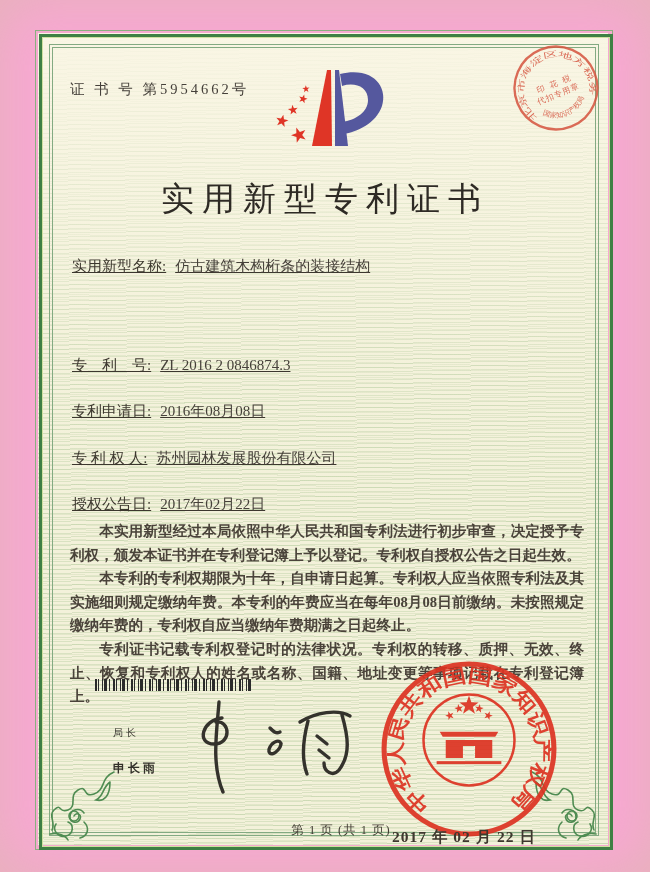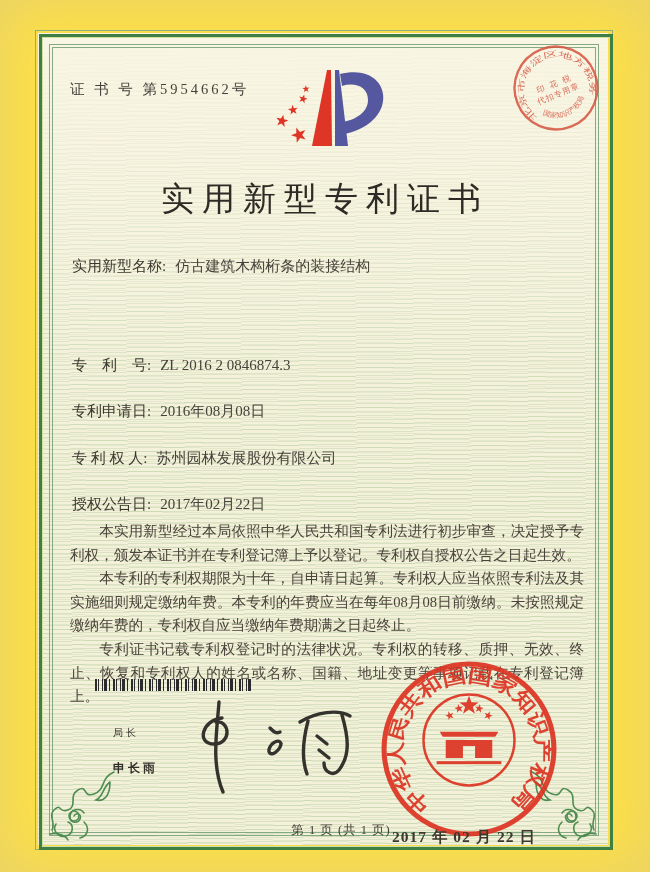--- a/index.html
+++ b/index.html
@@ -1,18 +1,18 @@
 <!DOCTYPE html>
 <html><head>
 <meta charset="utf-8">
 <style>
   html,body{margin:0;padding:0;background:#e8e4d4;}
   .page{
     position:relative;width:650px;height:872px;overflow:hidden;
-    background:#fde047;
+    background:#f9a8d4;
     box-shadow:inset 0 0 60px rgba(205,190,150,.45);
     font-family:"Liberation Serif","DejaVu Serif",serif;
   }
   
   .inner-bg{
     position:absolute;left:38px;top:33px;width:570px;height:812px;
     background:
       linear-gradient(180deg, rgba(250,246,229,.95) 0%, rgba(250,246,229,.55) 18%, rgba(250,246,229,.12) 40%, rgba(250,246,229,0) 60%),
       repeating-linear-gradient(179deg, rgba(140,180,120,.25) 0 1px, rgba(0,0,0,0) 1px 4px),
       repeating-linear-gradient(181.5deg, rgba(150,185,125,.18) 0 1px, rgba(0,0,0,0) 1px 5px),
@@ -22,23 +22,23 @@
   .frame-outer{position:absolute;left:35px;top:30px;width:576px;height:818px;border:1px solid #8ab07f;}
   .frame-band{position:absolute;left:39px;top:34px;width:568px;height:810px;border:3px solid #3e7f44;box-shadow:inset 0 0 0 1px #cfe0a0;}
   .frame-inner{position:absolute;left:52px;top:47px;width:542px;height:784px;border:1px solid #83aa82;outline:1px solid #83aa82;outline-offset:2px;}
   .corner-orn{position:absolute;width:74px;height:74px;}
   .corner-orn.bl{left:42px;top:768px;}
   .corner-orn.br{left:530px;top:768px;transform:scaleX(-1);}
   
   .cert-no{position:absolute;left:70px;top:80px;font-size:14.5px;letter-spacing:3px;color:#45403a;}
   .logo{position:absolute;left:256px;top:58px;width:138px;height:110px;}
   .title{position:absolute;left:0;top:177px;width:100%;text-align:center;font-size:33px;font-weight:normal;letter-spacing:8px;color:#2e2a25;}
-  .field{position:absolute;left:72px;font-size:15px;color:#3c372e;white-space:nowrap;}
+  .field{position:absolute;left:72px;font-size:15px;color:#3c372e;white-space:nowrap;text-decoration:underline;}
   .field .fvalue{margin-left:9px;color:#46413a;}
-  .body-text{position:absolute;left:70px;top:520px;width:514px;font-size:14.6px;line-height:23.6px;color:#4a433a;text-align:justify;}
+  .body-text{position:absolute;left:70px;top:520px;width:514px;font-size:14.6px;line-height:23.6px;color:#4a433a;text-align:justify;font-weight:bold;}
   .body-text p{margin:0;text-indent:2em;}
   .barcode{position:absolute;left:95px;top:679px;width:157px;height:12px;
     background:repeating-linear-gradient(90deg,#2b2b2b 0 2px,rgba(0,0,0,0) 2px 3px,#2b2b2b 3px 4px,rgba(0,0,0,0) 4px 7px,#2b2b2b 7px 8px,rgba(0,0,0,0) 8px 9px,#2b2b2b 9px 12px,rgba(0,0,0,0) 12px 14px,#2b2b2b 14px 15px,rgba(0,0,0,0) 15px 18px);}
   .comm-title{position:absolute;left:113px;top:726px;font-size:10px;letter-spacing:3px;color:#33302a;}
   .comm-name{position:absolute;left:113px;top:760px;font-size:12px;letter-spacing:3px;color:#33302a;font-weight:bold;}
   .signature{position:absolute;left:178px;top:692px;width:182px;height:106px;}
   .seal{position:absolute;left:379px;top:659px;width:180px;height:180px;opacity:.92;}
   .seal-date{position:absolute;left:392px;top:779px;font-size:15.5px;font-weight:bold;letter-spacing:1px;color:#3e372e;margin-top:48px;}
   .tax-stamp{position:absolute;left:511px;top:43px;width:90px;height:90px;transform:rotate(-22deg);opacity:.85;}
   .page-footer{position:absolute;left:0;top:822px;width:100%;text-align:center;font-size:12.5px;letter-spacing:1px;color:#413c33;padding-left:16px;}

